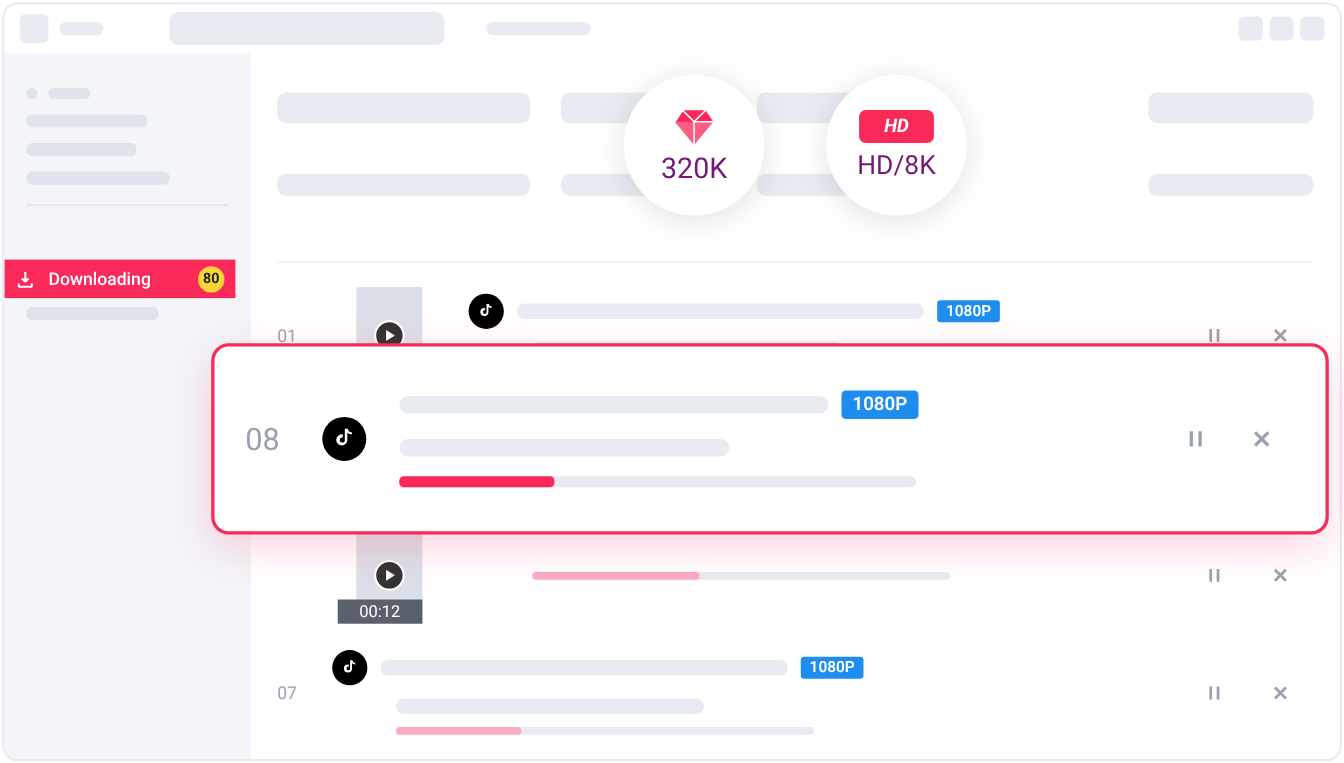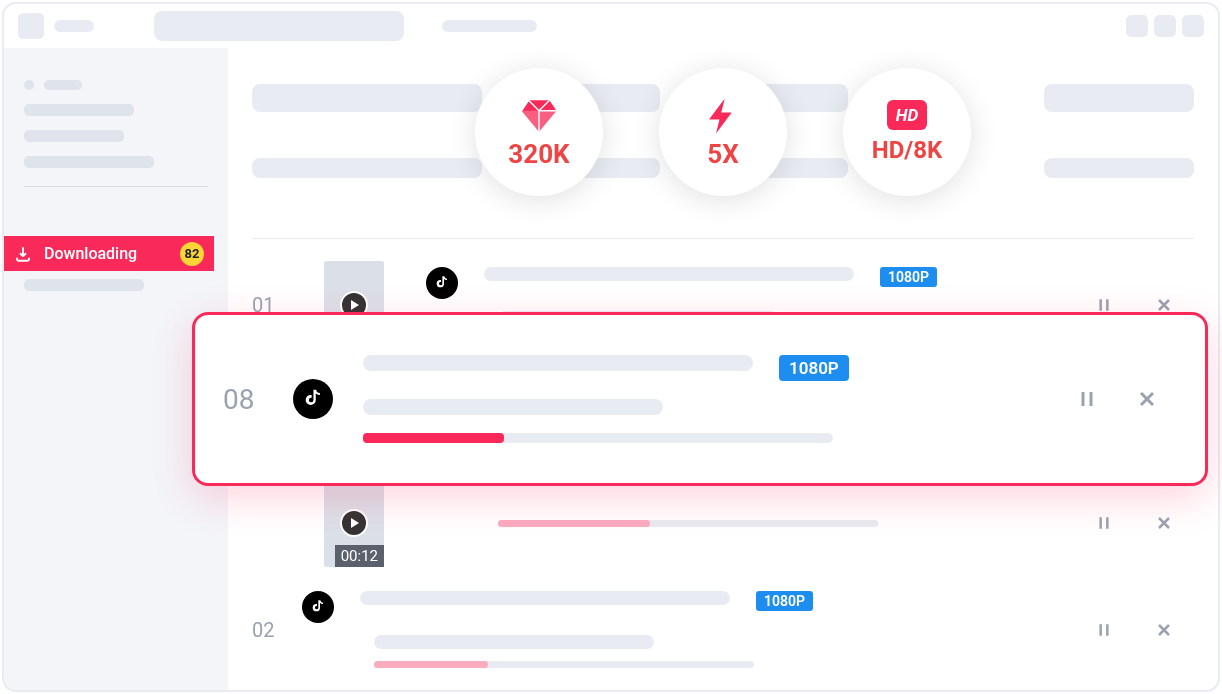--- a/index.html
+++ b/index.html
@@ -25,35 +25,35 @@
     .sb-dl { position: absolute; left: 0; top: 232px; height: 35px; width: 210px; background: #f92a59; display: flex; align-items: center; padding: 0 10px; gap: 12px; color: #fff; font-size: 16px; font-weight: 500; }
     .sb-dl-badge { background: #fad536; color: #222; width: 24px; height: 24px; border-radius: 12px; display: flex; align-items: center; justify-content: center; font-size: 13px; font-weight: bold; margin-left: auto; }
     
     .main { position: absolute; left: 224px; top: 44px; right: 0; bottom: 0; padding: 20px 24px; }
     .top-pill-row { display: flex; gap: 28px; margin-bottom: 16px; align-items: center; }
     .top-pill { height: 28px; background: #e8ecf2; border-radius: 8px; }
     
     .features { display: flex; gap: 56px; justify-content: center; margin-bottom: 6px; }
     .feat { width: 128px; height: 128px; background: #fff; border-radius: 64px; box-shadow: 0 4px 30px rgba(0,0,0,.12); display: flex; flex-direction: column; align-items: center; justify-content: center; gap: 2px; }
     .feat svg { width: 42px; height: 42px; }
-    .feat-txt { color: #ef4444; font-size: 26px; font-weight: bold; }
-    .hd-box { width: 40px; height: 30px; background: #f92a59; border-radius: 6px; color: #fff; font-weight: bold; font-size: 17px; display: flex; align-items: center; justify-content: center; font-style: italic; }
+    .feat-txt { color: #701a75; font-size: 26px; font-weight: normal; }
+    .hd-box { width: 68px; height: 30px; background: #f92a59; border-radius: 6px; color: #fff; font-weight: bold; font-size: 17px; display: flex; align-items: center; justify-content: center; font-style: italic; }
     
     .divider { height: 1px; background: #e8ecf2; margin-bottom: 10px; }
     
     .dl-item { display: flex; align-items: center; gap: 20px; padding: 12px 0; }
-    .idx { color: #9aa2b0; font-size: 20px; width: 30px; }
+    .idx { color: #9aa2b0; font-size: 16px; width: 30px; }
     .thumb { width: 104px; height: 88px; background: #dbe0e8; border-radius: 2px; position: relative; display: flex; align-items: center; justify-content: center; }
     .thumb-narrow { width: 60px; height: 88px; margin: 0 22px; }
     .play-circ { width: 28px; height: 28px; background: #333; border-radius: 14px; border: 2px solid #fff; display: flex; align-items: center; justify-content: center; z-index: 1; }
     .play-circ::after { content: ""; border-left: 8px solid #fff; border-top: 5px solid transparent; border-bottom: 5px solid transparent; margin-left: 2px; }
-    .dur { position: absolute; bottom: 0; right: 0; background: #5a616c; color: #fff; font-size: 15px; padding: 2px 6px; }
+    .dur { position: absolute; bottom: 0; right: 0; background: #5a616c; color: #fff; font-size: 15px; padding: 2px 20px; }
     
     .info { flex: 1; display: flex; flex-direction: column; gap: 12px; }
-    .info-row { display: flex; align-items: flex-start; gap: 26px; }
+    .info-row { display: flex; align-items: center; gap: 12px; }
     .tiktok { width: 32px; height: 32px; background: #000; border-radius: 16px; display: flex; align-items: center; justify-content: center; flex-shrink: 0; }
     .info-pill { height: 14px; background: #e8ecf2; border-radius: 7px; }
     .res-badge { background: #1d8ef0; color: #fff; font-size: 14px; font-weight: 600; padding: 2px 8px; border-radius: 3px; }
     .progress { height: 7px; background: #e8ecf2; border-radius: 4px; width: 380px; position: relative; }
     .progress-fill { position: absolute; left: 0; top: 0; bottom: 0; background: #fbacbf; border-radius: 4px; }
     
     .actions { display: flex; gap: 24px; color: #9aa2b0; padding-right: 12px; }
     .act-btn { width: 36px; height: 36px; display: flex; align-items: center; justify-content: center; cursor: pointer; }
     
     .big-card { position: absolute; left: 192px; top: 312px; width: 1016px; height: 174px; background: #fff; border: 3px solid #f92a59; border-radius: 16px; box-shadow: 0 12px 40px rgba(249,42,89,.2); display: flex; align-items: center; gap: 30px; padding: 14px 28px; z-index: 10; }
@@ -116,21 +116,21 @@
     <div class="sb-row">
         <span class="sb-line" style="width:120px;height:12px"></span>
       </div>
   </div>
 
   <div class="sb-dl">
     <svg width="18" height="18" viewBox="0 0 24 24" fill="none" stroke="#fff" stroke-width="2.5">
         <path d="M12 3v12m0 0l-4-4m4 4l4-4M4 17v2a2 2 0 002 2h12a2 2 0 002-2v-2"></path>
       </svg>
     <span>Downloading</span>
-    <span class="sb-dl-badge">82</span>
+    <span class="sb-dl-badge">80</span>
   </div>
 
   <div class="main">
     <div style="position:relative; margin-bottom:28px;">
       <div class="top-pill-row" style="position:absolute; left:0; right:0; top:16px;">
         <span class="top-pill" style="width:230px"></span>
         <span class="top-pill" style="width:150px"></span>
         <span class="top-pill" style="width:160px"></span>
         <span style="flex:1"></span>
         <span class="top-pill" style="width:150px"></span>
@@ -145,26 +145,20 @@
       <div class="features" style="position:relative; z-index:2;">
         <div class="feat">
           <svg viewBox="0 0 24 24" fill="#f92a59">
               <path d="M6 3h12l4 6-10 12L2 9l4-6z"></path>
               <path fill="#fff" opacity=".25" d="M2 9h20L12 21z"></path>
               <path stroke="#fff" stroke-width=".8" fill="none" d="M6 3L2 9m4-6l6 6m0 0L18 3m-6 6l10 0M12 9l0 12"></path>
             </svg>
           <span class="feat-txt">320K</span>
         </div>
         <div class="feat">
-          <svg viewBox="0 0 24 24" fill="#f92a59">
-              <path d="M13 2L4 14h6l-2 8 9-12h-6l2-8z"></path>
-            </svg>
-          <span class="feat-txt">5X</span>
-        </div>
-        <div class="feat">
           <span class="hd-box">HD</span>
           <span class="feat-txt" style="font-size:24px; margin-top:4px">HD/8K</span>
         </div>
       </div>
       <div style="height:8px"></div>
     </div>
     <div class="divider"></div>
 
     <div class="dl-item">
       <span class="idx">01</span>
@@ -231,21 +225,21 @@
           </div>
         <div class="act-btn">
             <svg width="20" height="20" viewBox="0 0 24 24" stroke="currentColor" stroke-width="3" fill="none">
               <path d="M6 6l12 12M18 6L6 18"></path>
             </svg>
           </div>
       </div>
     </div>
 
     <div class="dl-item">
-      <span class="idx">02</span>
+      <span class="idx">07</span>
       <div class="info">
         <div class="info-row">
           <div class="tiktok">
               <svg width="16" height="16" viewBox="0 0 24 24" fill="#fff">
                 <path d="M19 7.5a6 6 0 01-4-1.5v7a5.5 5.5 0 11-5.5-5.5c.3 0 .7 0 1 .1v3a2.5 2.5 0 102 2.4V2h3a4 4 0 004 3.5v2z"></path>
               </svg>
             </div>
           <span class="info-pill" style="width:370px"></span>
           <span class="res-badge">1080P</span>
         </div>

